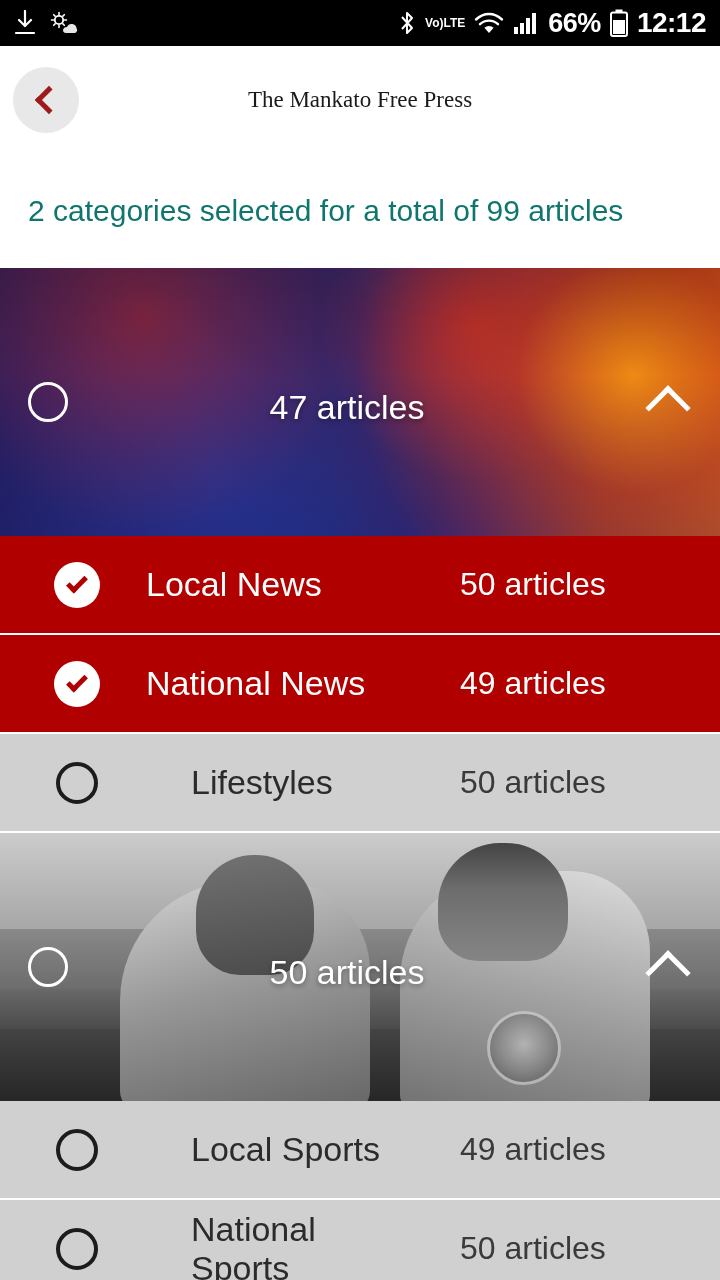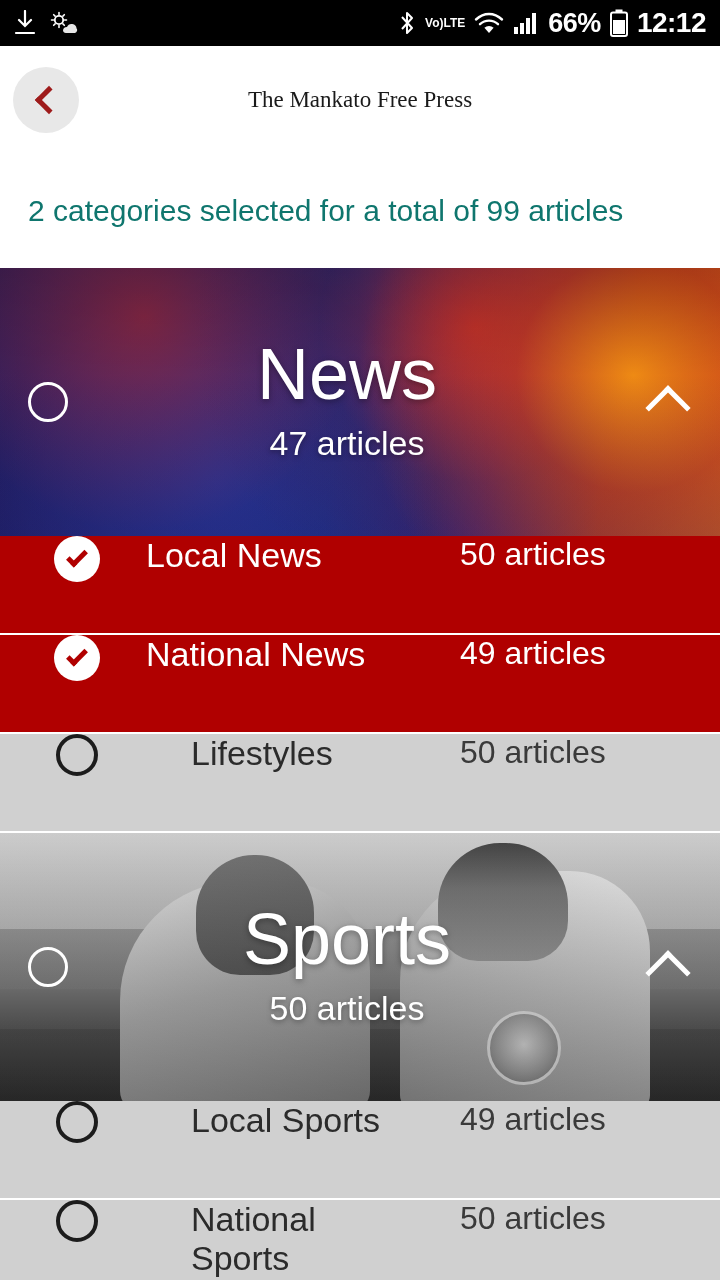--- a/index.html
+++ b/index.html
@@ -177,20 +177,21 @@
     border-left: 5px solid #ffffff;
     border-top: 5px solid #ffffff;
     transform: rotate(45deg);
     margin-top: 12px;
   }
 
   
   .row {
     height: 99px;
     display: flex;
+    align-items: center;
     padding: 0 30px;
     border-bottom: 2px solid #ffffff;
   }
   .row.selected { background: #b00000; color: #ffffff; }
   .row.unselected { background: #d0d0d0; color: #2b2b2b; gap: 47px; }
 
   .row-check {
     width: 46px; height: 46px;
     border-radius: 50%;
     background: #ffffff;
@@ -290,21 +291,20 @@
 </div>
 
 <div class="summary">2 categories selected for a total of 99 articles</div>
 
 <div class="hero">
   <div class="hero-bg hero-news"></div>
   <div class="hero-news-shade"></div>
   <div class="hero-content">
     <div class="hero-radio"></div>
     <div class="hero-center">
-      <div class="hero-title">News</div>
       <div class="hero-sub">47 articles</div>
     </div>
     <div class="hero-caret">
       <span class="caret-up"></span>
     </div>
   </div>
 </div>
 
 <div class="row selected">
   <span class="row-check">
@@ -336,21 +336,20 @@
     <div class="sp-shape sp-catcher"></div>
     <div class="sp-shape sp-catcher-head"></div>
     <div class="sp-shape sp-batter"></div>
     <div class="sp-shape sp-batter-head"></div>
     <div class="sp-shape sp-logo"></div>
   </div>
   <div class="hero-sports-shade"></div>
   <div class="hero-content">
     <div class="hero-radio"></div>
     <div class="hero-center">
-      <div class="hero-title">Sports</div>
       <div class="hero-sub">50 articles</div>
     </div>
     <div class="hero-caret">
       <span class="caret-up"></span>
     </div>
   </div>
 </div>
 
 <div class="row unselected">
   <span class="row-radio"></span>

